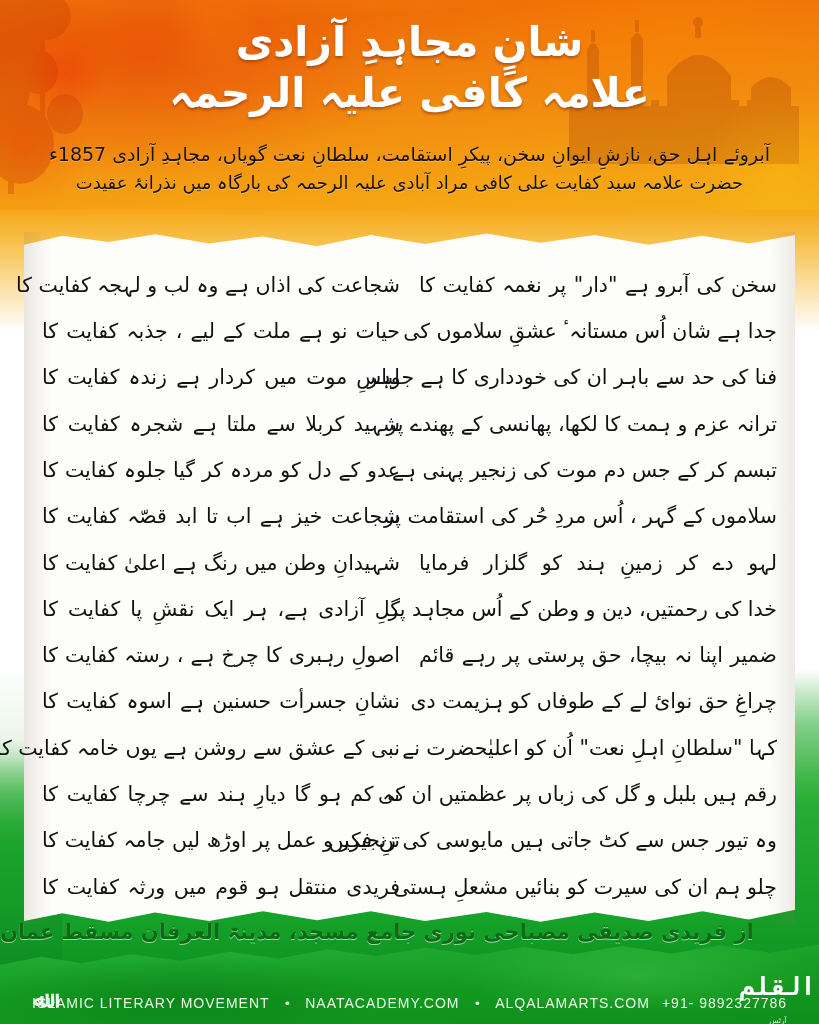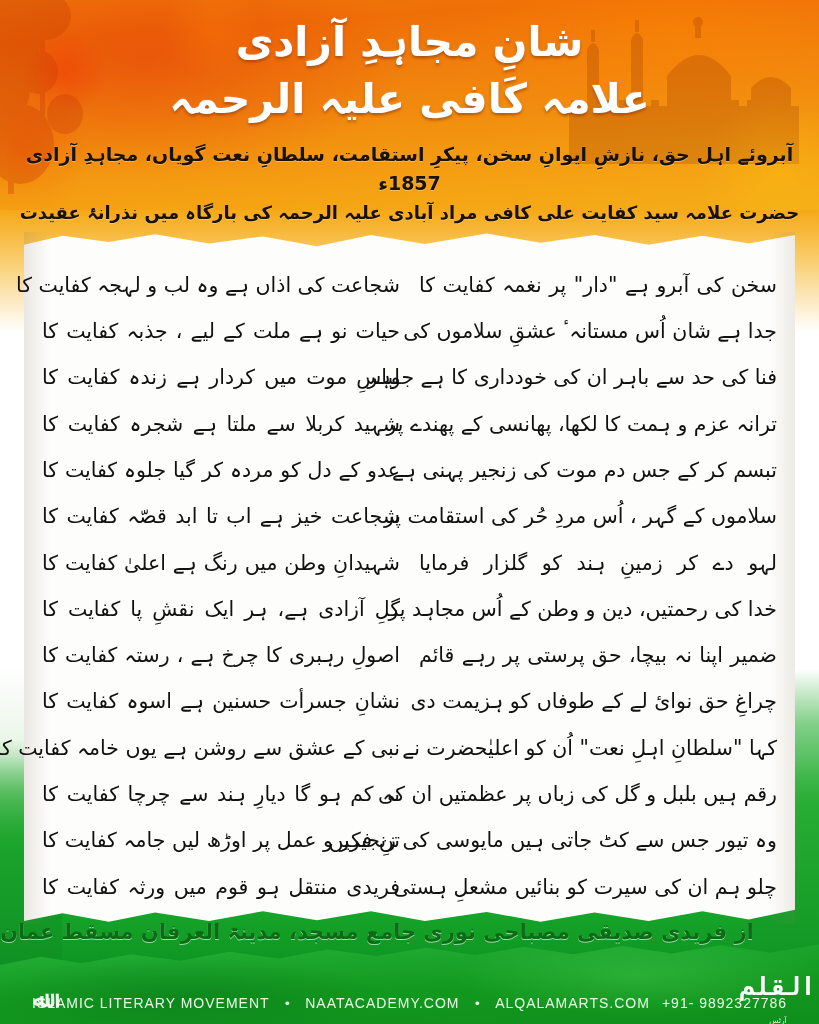--- a/index.html
+++ b/index.html
@@ -60,30 +60,30 @@
     color:#ffffff;
     font-weight:bold;
     letter-spacing:.4px;
     line-height:1.12;
     text-shadow:
        0 2px 3px rgba(120,40,0,.55),
        0 0 2px rgba(255,255,255,.35);
     direction:rtl;
   }
   .title-1{ font-size:41px; }
-  .title-2{ font-size:41px; margin-top:11px; }
+  .title-2{ font-size:41px; margin-top:5px; }
 
   .subtitle-wrap{
     position:absolute; top:140px; left:0; width:819px;
     text-align:center; z-index:6; direction:rtl;
   }
   .subtitle-line{
     color:#18120b;
     font-size:19px;
-    font-weight:bold;
+    font-weight:normal;
     line-height:1.55;
     text-shadow:0 1px 0 rgba(255,225,160,.45);
   }
   .subtitle-2{ font-size:18px; }
 
   
   .flag-backdrop{
     position:absolute; top:210px; left:0; width:819px; height:760px;
     background:linear-gradient(180deg,
        #f6a818 0%,

